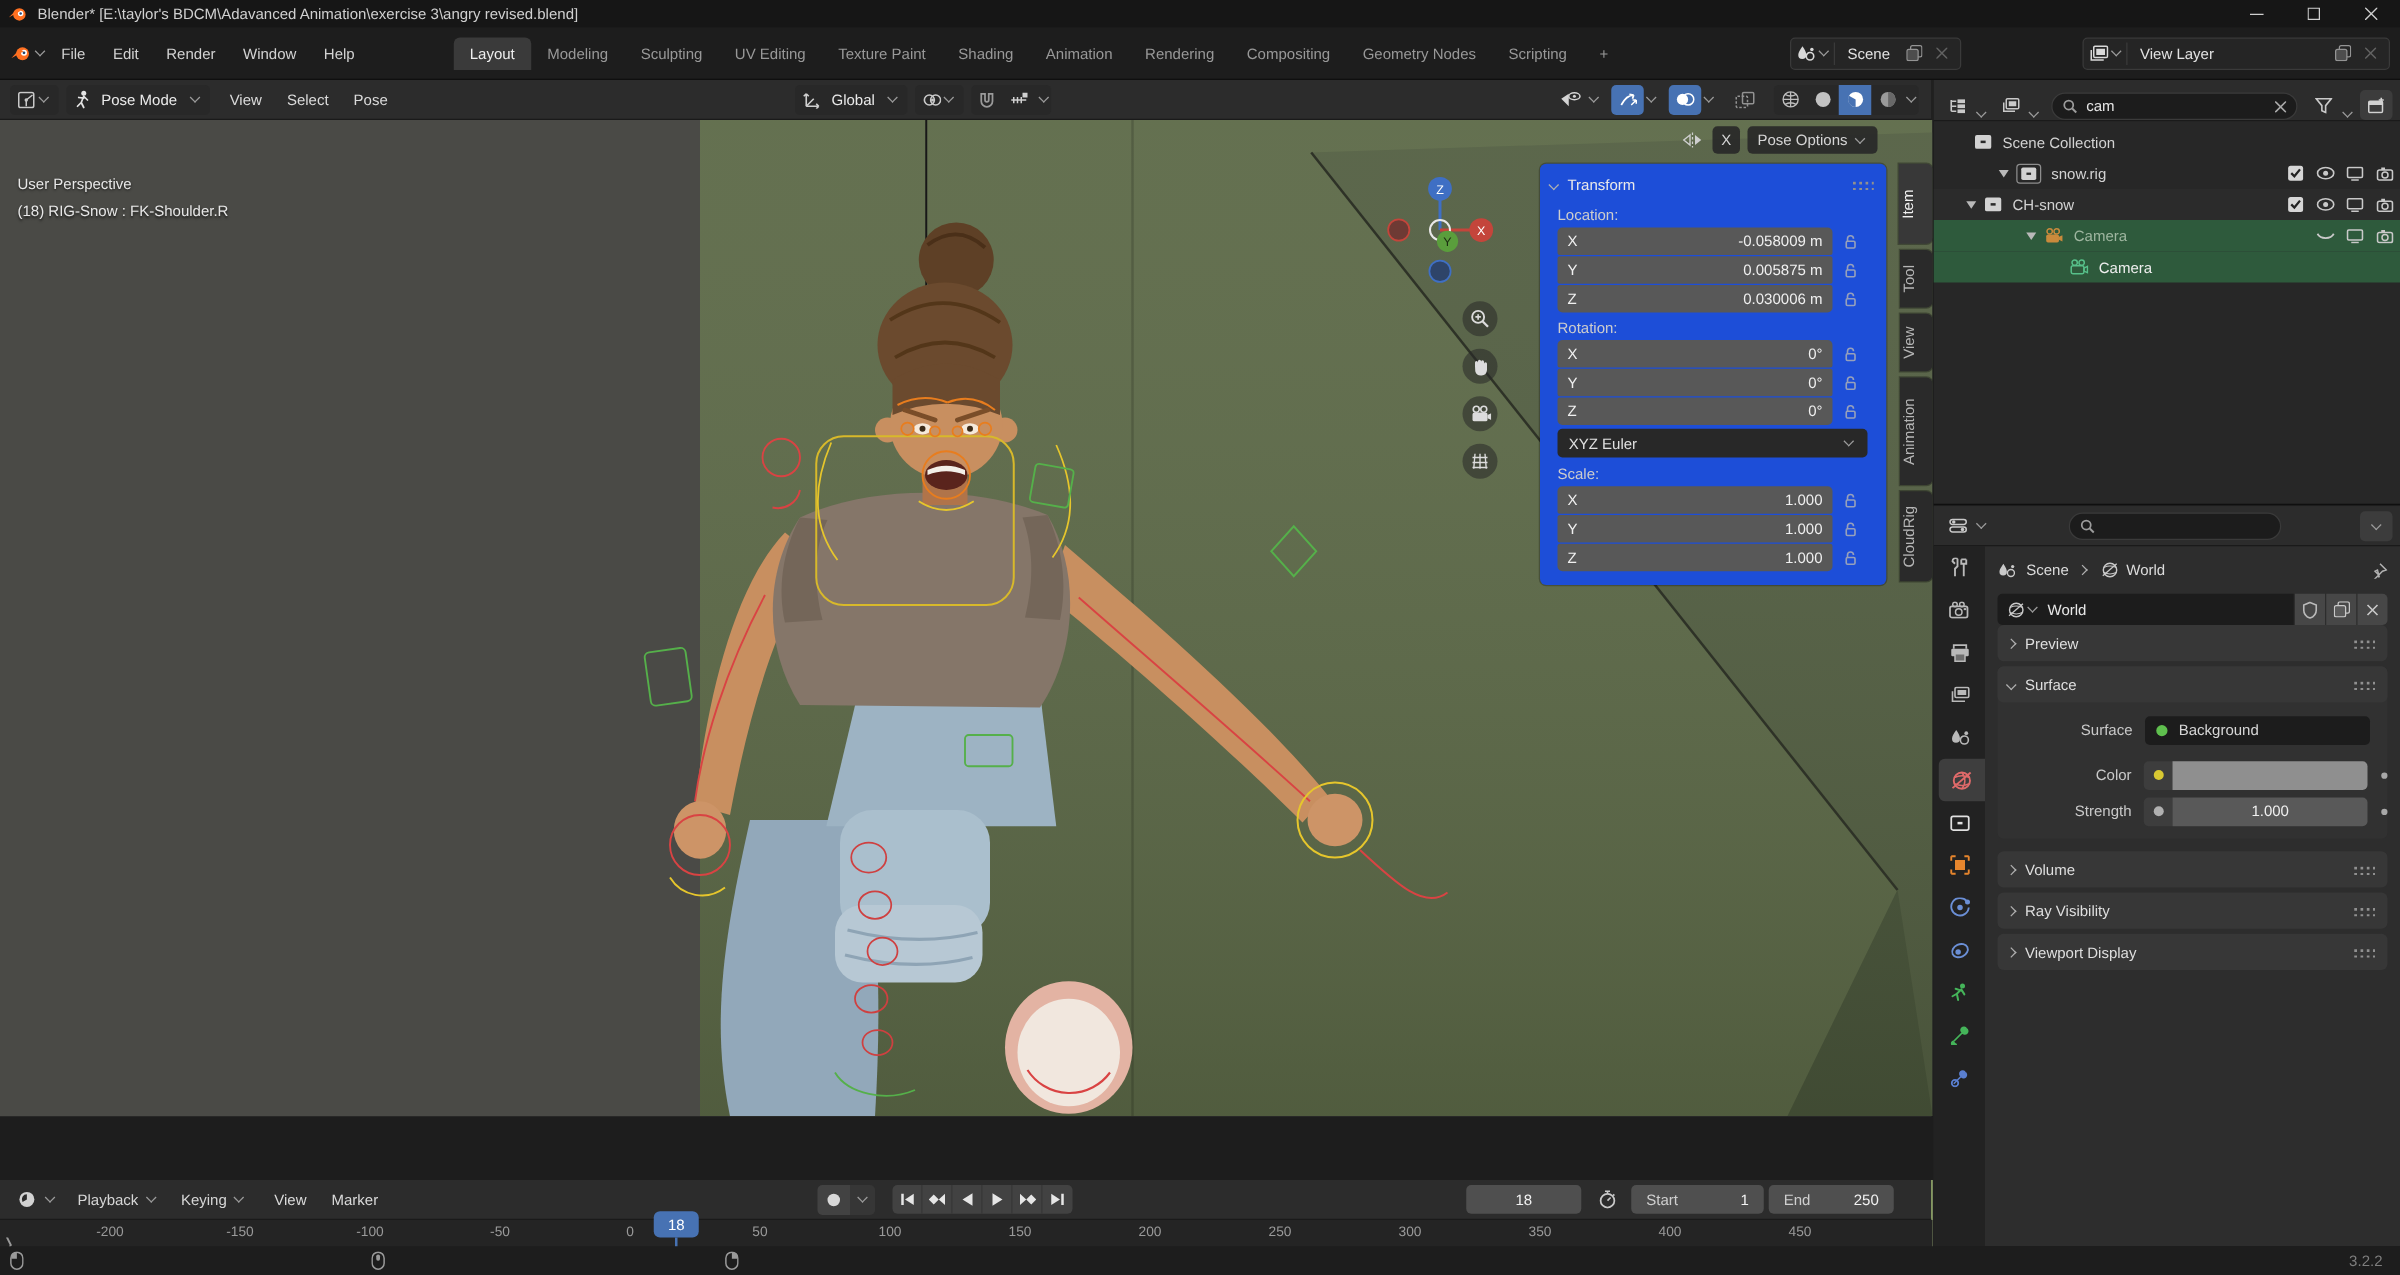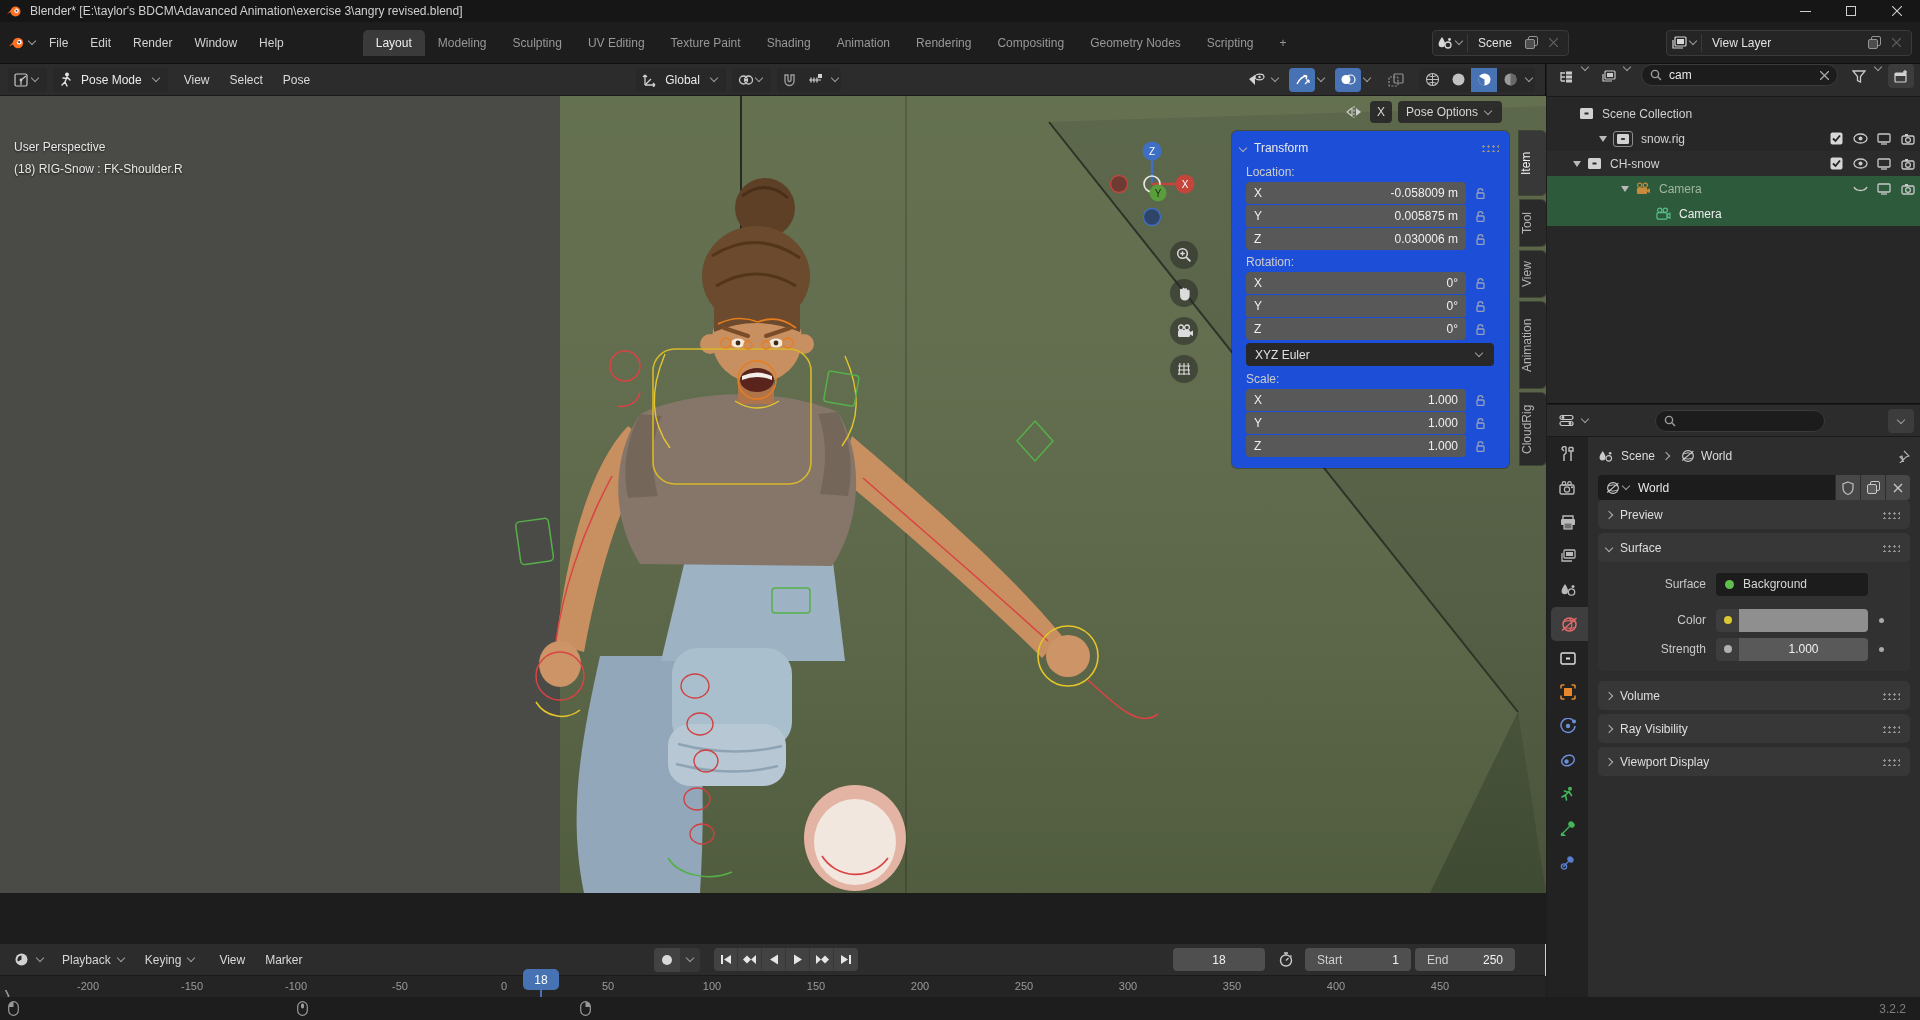--- a/index.html
+++ b/index.html
@@ -56,21 +56,21 @@
   .grp .frow:last-child .fld { border-radius:2px 2px 4px 4px; }
   .lock { margin-left:8px; opacity:.8; }
   .euler { margin:3px 14px 2px; width:248px; height:23px; background:#282828; border-radius:4px; display:flex;
     align-items:center; padding:0 9px; color:#e0e0e0; }
   .ntabs { left:1513px; top:35px; width:33px; }
   .ntab { writing-mode:vertical-rl; transform:rotate(180deg); text-align:center; background:#2a2a2a; color:#b5b5b5;
     border-radius:5px 0 0 5px; width:26px; margin:0 0 5px 7px; padding:10px 0; box-shadow:0 0 0 1px rgba(0,0,0,.3); }
   .ntab.active { background:#383838; color:#f0f0f0; width:27px; margin-left:6px; }
   
   .outliner { left:1547px; top:64px; width:373px; height:340px; background:#272727; border-bottom:1px solid #0f0f0f; }
-  .ol-header { height:33px; background:#2c2c2c; border-bottom:1px solid #1a1a1a; display:flex; align-items:flex-start; padding:0 6px; }
+  .ol-header { height:33px; background:#2c2c2c; border-bottom:1px solid #1a1a1a; display:flex; align-items:flex-end; padding:0 6px; }
   .search { display:flex; align-items:center; background:#1c1c1c; border:1px solid #3a3a3a; border-radius:12px; height:22px; padding:0 8px; }
   .tree-row { position:relative; height:25px; display:flex; align-items:center; color:#d2d2d2; }
   .tree-row.sel { background:#2e5a3c; }
   .tgl-ic { width:24px; display:flex; justify-content:center; }
   .tri { width:0; height:0; border-left:4.5px solid transparent; border-right:4.5px solid transparent; border-top:6px solid #b9b9b9; margin-right:6px; }
   
   .props { left:1547px; top:405px; width:373px; height:592px; background:#2d2d2d; }
   .pr-header { height:32px; background:#2c2c2c; border-bottom:1px solid #1a1a1a; display:flex; align-items:center; padding:0 6px; }
   .tabstrip { position:absolute; left:0; top:32px; width:41px; height:560px; background:#222222; }
   .ptab { width:41px; height:34px; display:flex; align-items:center; justify-content:center; }
@@ -78,21 +78,21 @@
   .pr-body { position:absolute; left:41px; top:32px; width:332px; height:560px; padding:6px 10px; }
   .crumb { display:flex; align-items:center; height:26px; color:#dcdcdc; }
   .dblock { display:flex; align-items:center; height:25px; margin-top:6px; }
   .dbname { flex:1; background:#1c1c1c; height:25px; border-radius:4px 0 0 4px; display:flex; align-items:center; padding:0 8px; color:#e8e8e8; }
   .dbbtn { width:24px; height:25px; background:#474747; display:flex; align-items:center; justify-content:center; margin-left:1px; }
   .panel-h { display:flex; align-items:center; height:29px; background:#373737; border-radius:5px; margin-top:4px; padding:0 10px 0 8px; color:#dfdfdf; }
   .arrow-r { width:6px; height:6px; border-right:1.5px solid #b0b0b0; border-bottom:1.5px solid #b0b0b0; transform:rotate(-45deg); margin-right:8px; }
   .arrow-d { width:6px; height:6px; border-right:1.5px solid #b0b0b0; border-bottom:1.5px solid #b0b0b0; transform:rotate(45deg); margin-right:8px; }
   .prow { display:flex; align-items:center; height:24px; margin-top:5px; }
   .prow .plabel { width:118px; text-align:right; padding-right:10px; color:#c9c9c9; }
-  .pfield { width:152px; height:23px; border-radius:4px; display:flex; align-items:center; }
+  .pfield { width:180px; height:23px; border-radius:4px; display:flex; align-items:center; }
   .deco-dot { width:5px; height:5px; border-radius:50%; background:#a8a8a8; margin-left:11px; }
   
   .timeline { left:0; top:944px; width:1546px; height:104px; background:#4c1d95; border-right:1px solid #bef264; }
   .tl-header { height:32px; background:#2c2c2c; border-bottom:1px solid #1a1a1a; display:flex; align-items:center; padding:0 8px; position:relative; }
   .transport { display:flex; background:#424242; border-radius:4px; overflow:hidden; height:23px; }
   .tbtn { width:24px; height:23px; display:flex; align-items:center; justify-content:center; border-right:1px solid #373737; }
   .pillval { background:#4f4f4f; border-radius:4px; height:23px; display:flex; align-items:center; justify-content:center; color:#f2f2f2; }
   .ruler { position:absolute; left:0; top:32px; width:1546px; height:24px; background:#242424; }
   .tick { position:absolute; top:4px; transform:translateX(-50%); color:#9a9a9a; font-size:11px; }
   .track { position:absolute; left:0; top:56px; width:1546px; height:26px; background:#2a2a2a;

